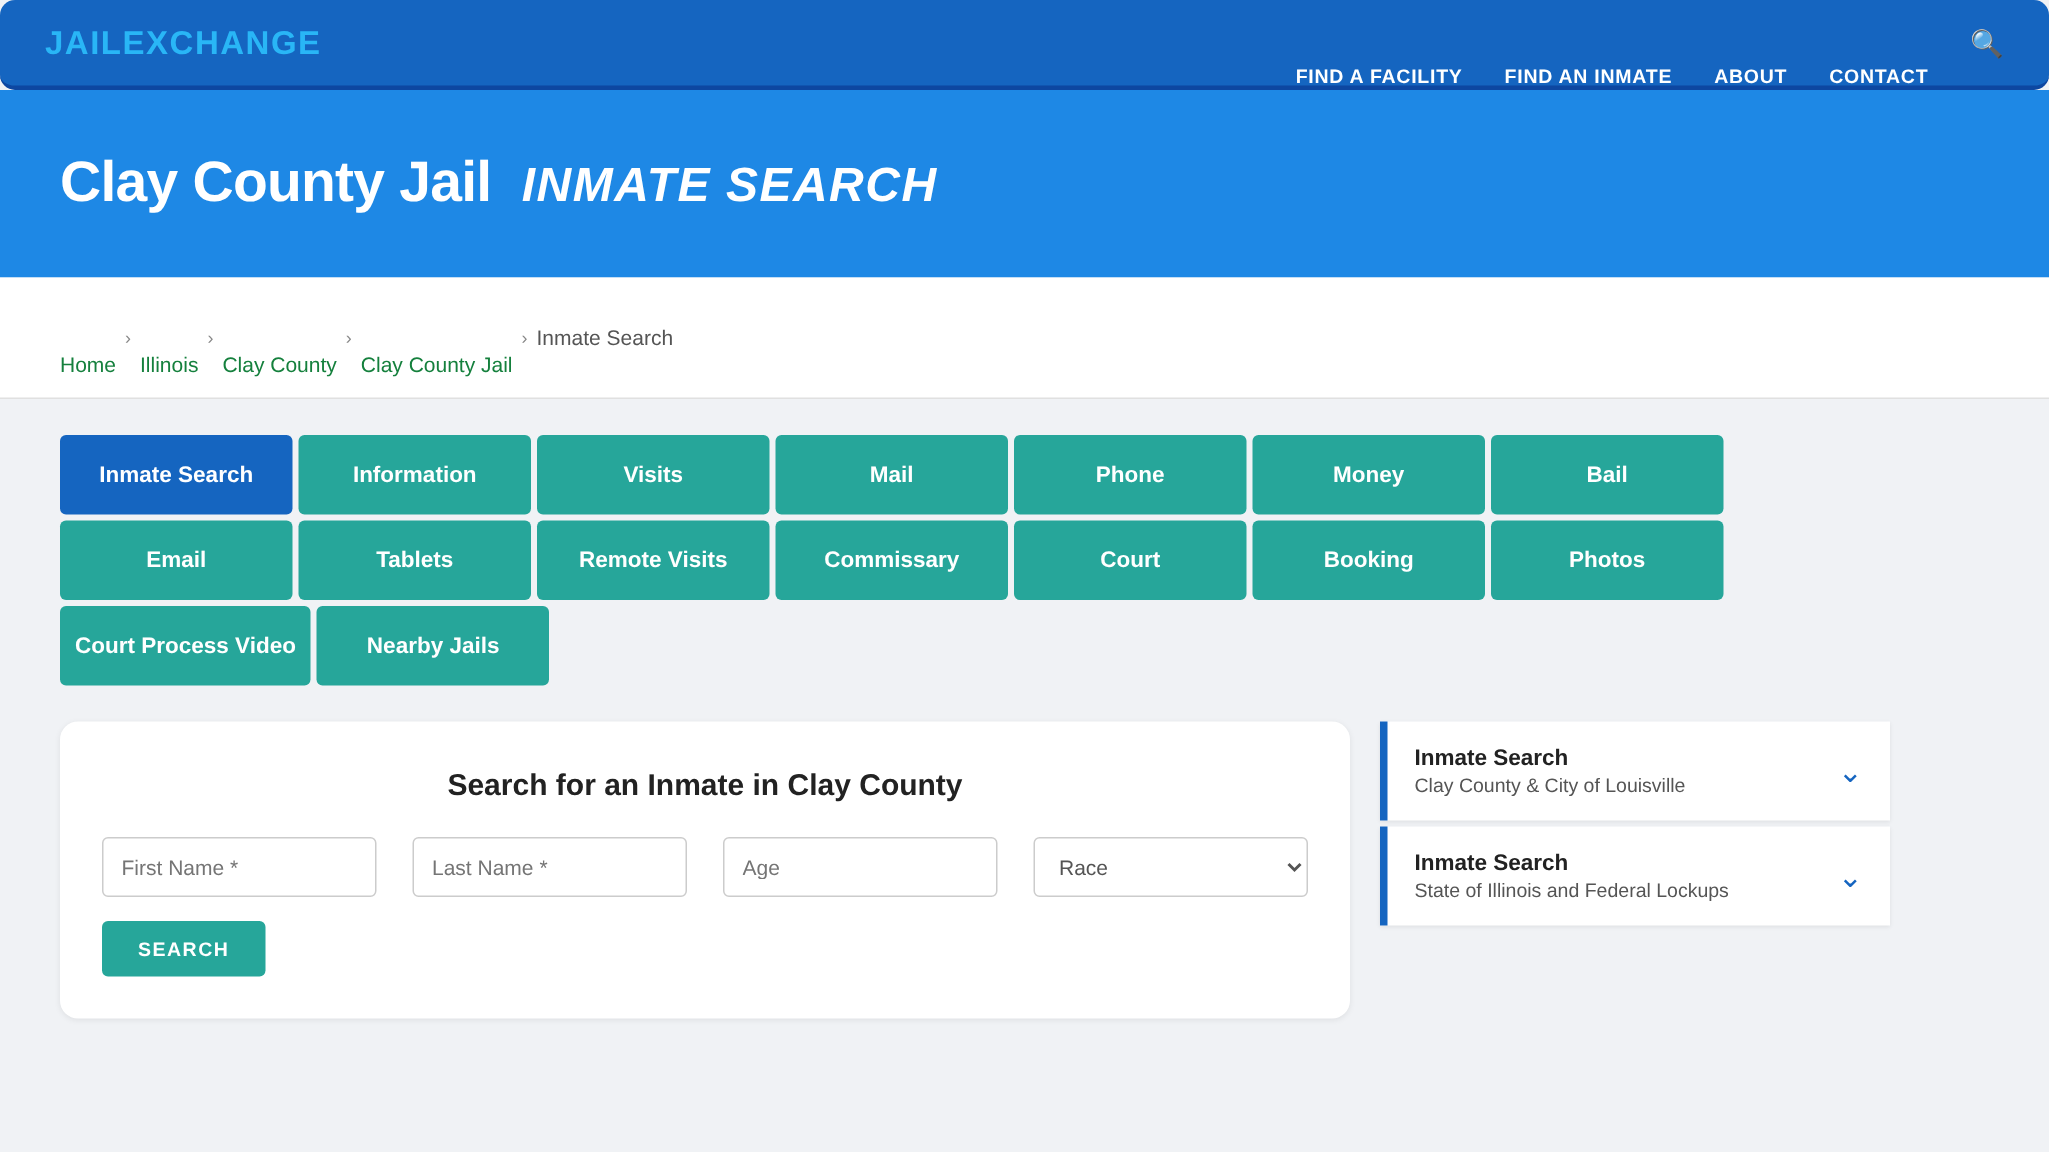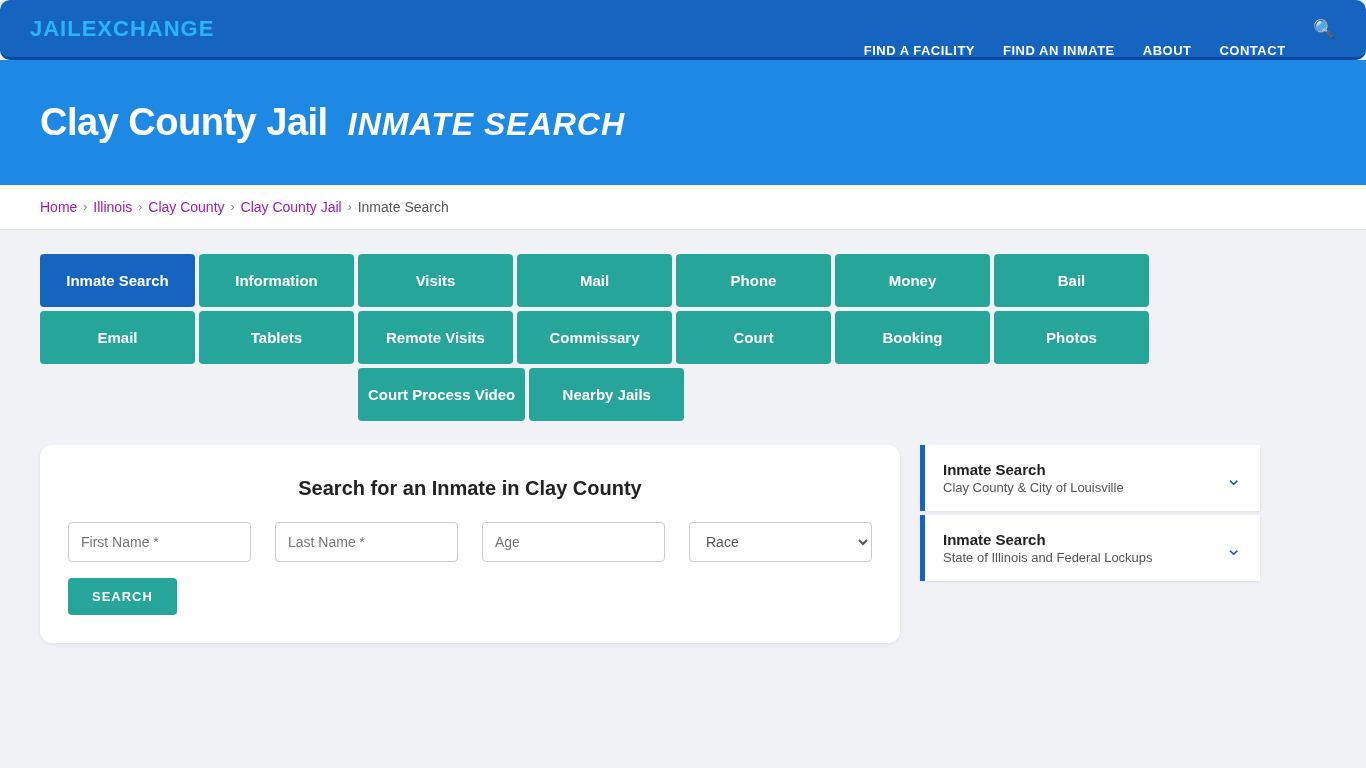--- a/index.html
+++ b/index.html
@@ -67,22 +67,23 @@
       background: white;
       padding: 14px 40px;
       display: flex;
       align-items: center;
       gap: 6px;
       font-size: 14px;
       color: #1565c0;
       border-bottom: 1px solid #e0e0e0;
     }
     .breadcrumb a {
-      color: #a21caf;
+      color: #15803d;
       text-decoration: none;
+      margin-top: 36px;
     }
     .breadcrumb .sep { color: #888; font-size: 12px; }
     .breadcrumb .current { color: #555; }
 
     
     .main-wrapper {
       padding: 24px 40px;
       background: #f0f2f5;
       min-height: calc(768px - 60px - 80px - 42px);
     }
@@ -253,21 +254,21 @@
     </div>
     <div class="btn-row">
       <button class="nav-btn">Email</button>
       <button class="nav-btn">Tablets</button>
       <button class="nav-btn">Remote Visits</button>
       <button class="nav-btn">Commissary</button>
       <button class="nav-btn">Court</button>
       <button class="nav-btn">Booking</button>
       <button class="nav-btn">Photos</button>
     </div>
-    <div class="btn-row" style="margin-left:318px;justify-content:flex-end;">
+    <div class="btn-row" style="justify-content:flex-end;">
       <button class="nav-btn">Court Process Video</button>
       <button class="nav-btn">Nearby Jails</button>
     </div>
   </div>
 
   <div class="content-area">
 
     <div class="search-box">
       <h2>Search for an Inmate in Clay County</h2>
       <div class="search-fields">

